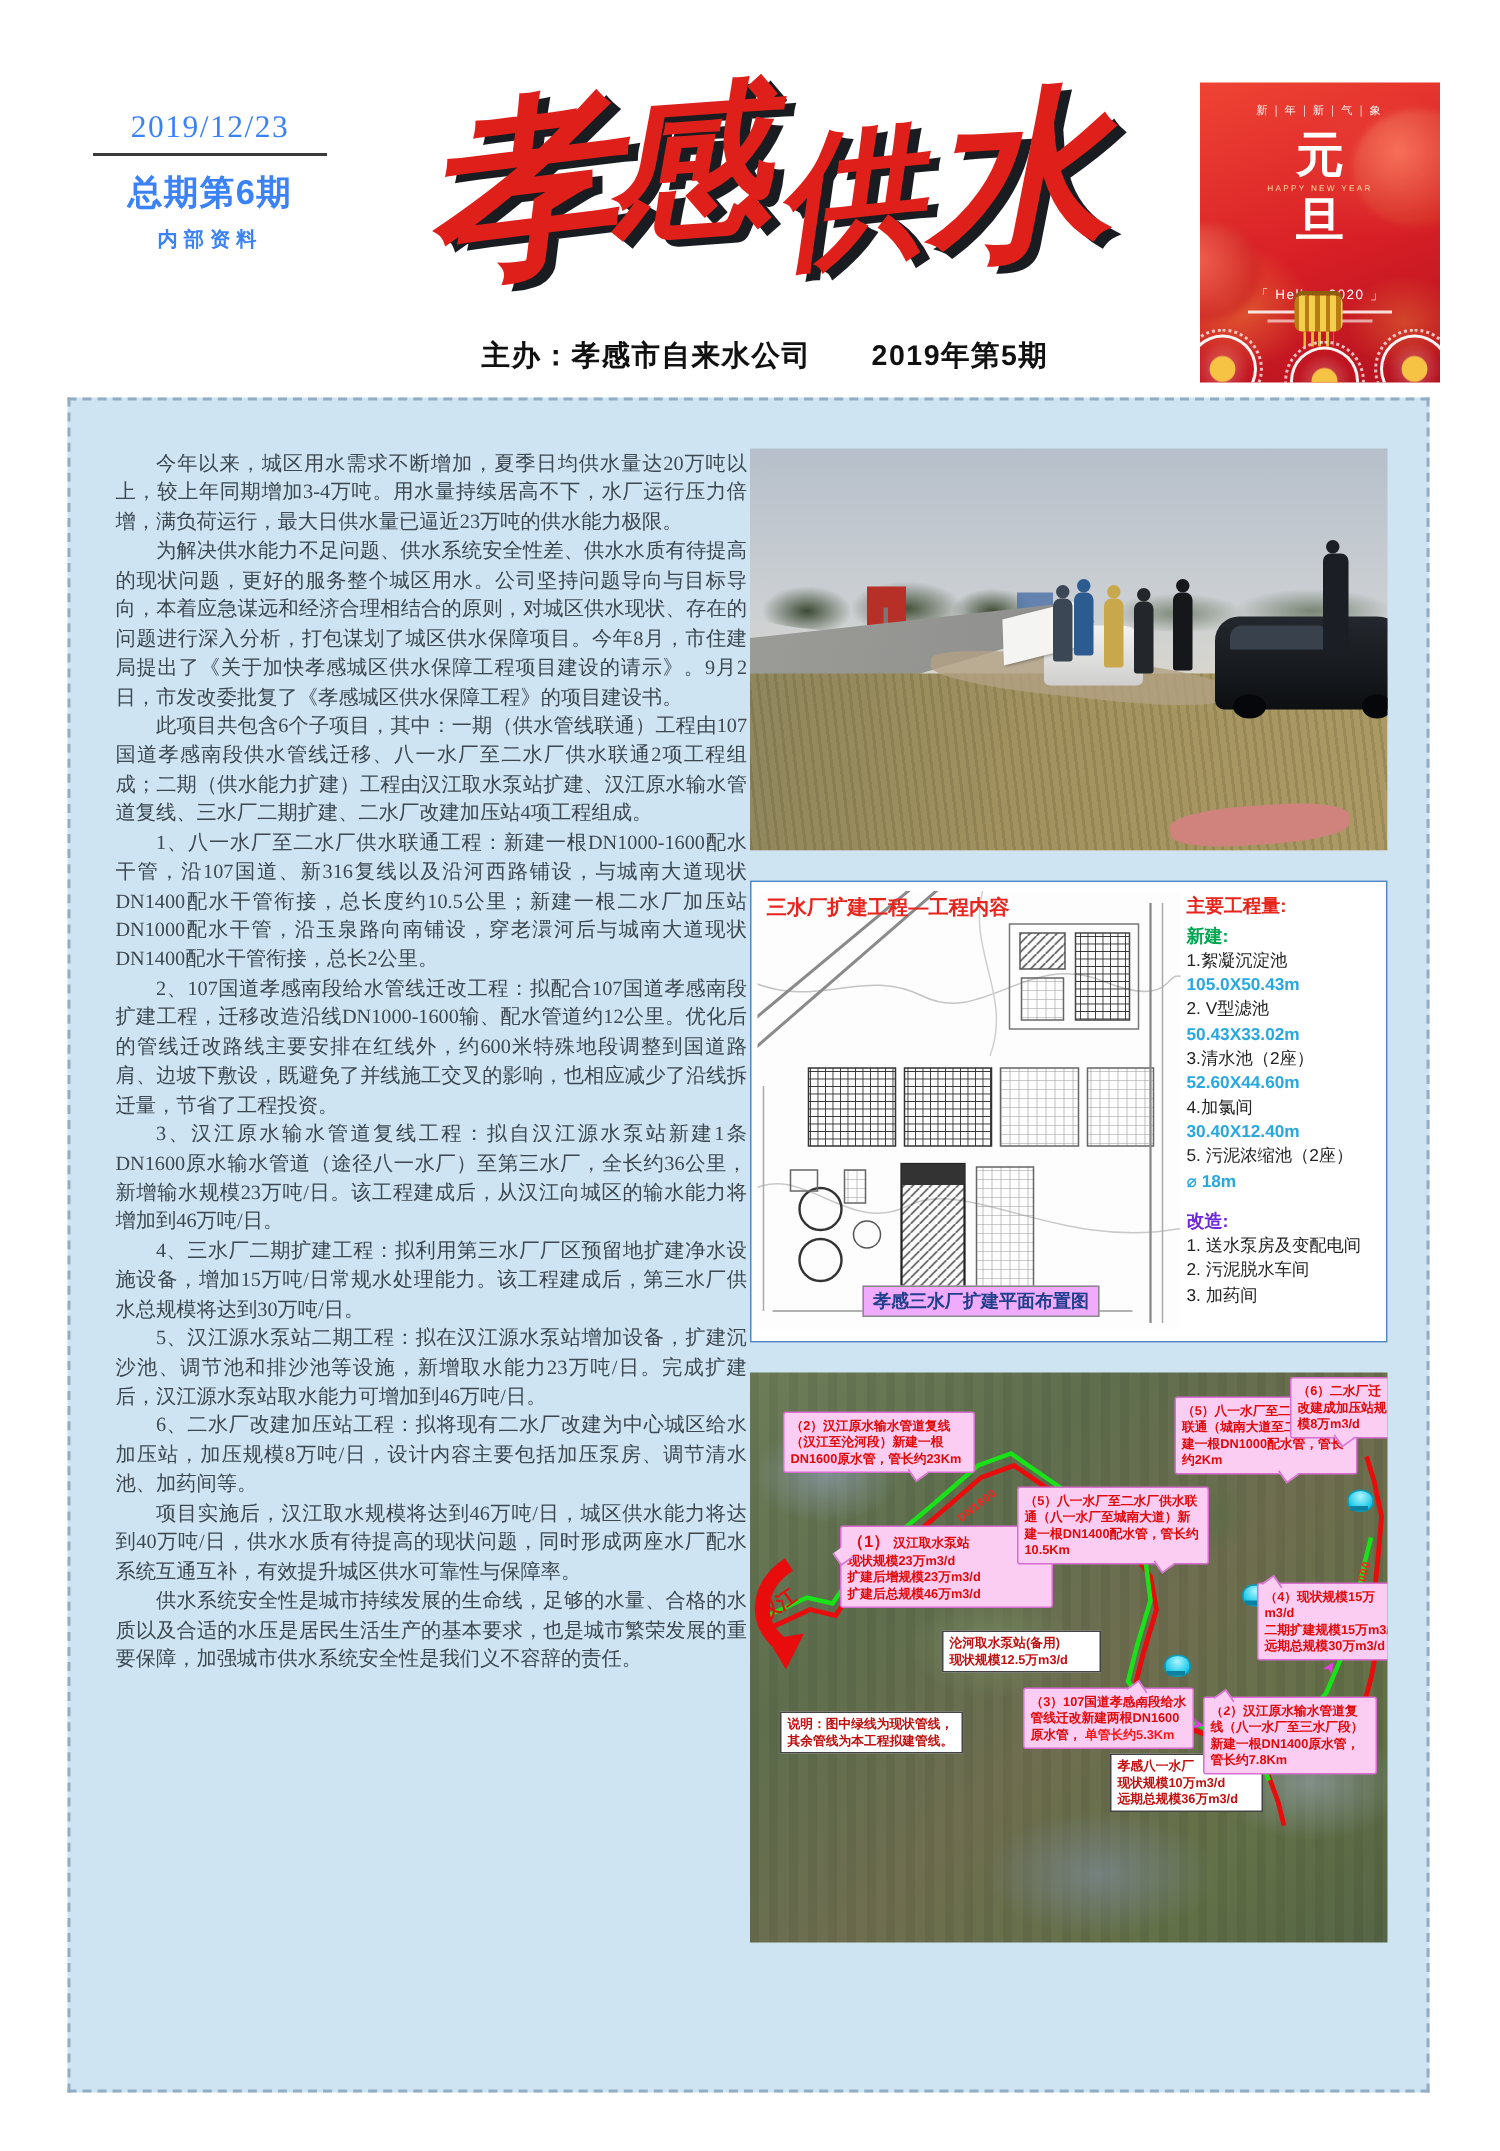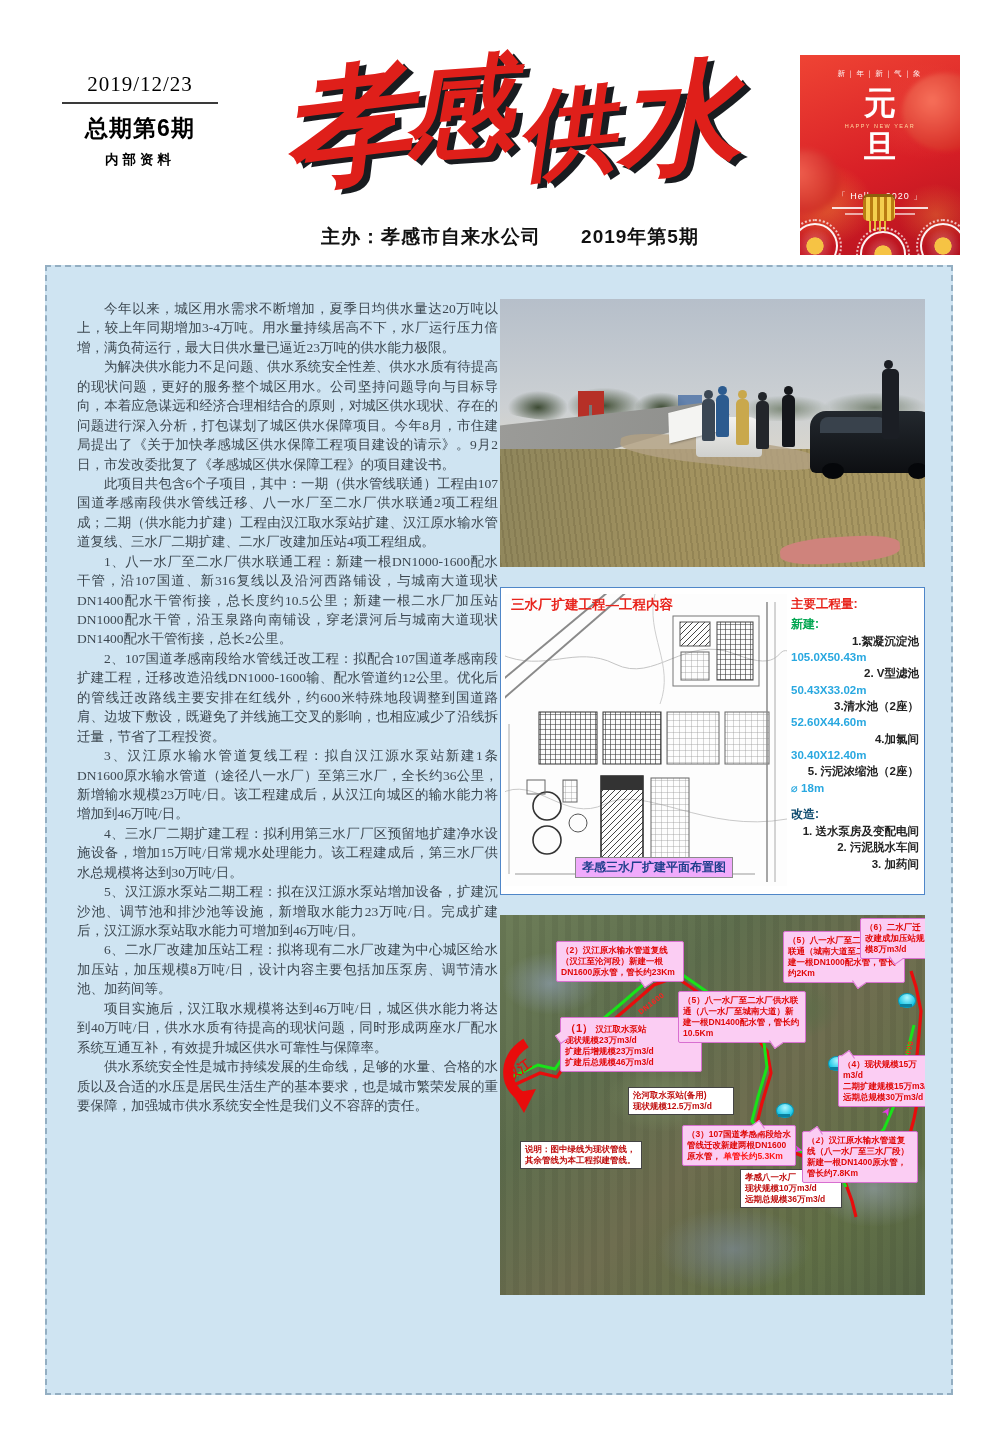--- a/index.html
+++ b/index.html
@@ -1,19 +1,19 @@
 <!DOCTYPE html>
 <html><head>
 <meta charset="utf-8">
 <style>
   html,body{margin:0;padding:0;background:#e9e9e9;}
   .page{position:relative;width:1000px;height:1434px;background:#ffffff;margin:0 auto;overflow:hidden;
         font-family:"Liberation Sans","DejaVu Sans",sans-serif;}
   
-  .hdr-left{position:absolute;left:62px;top:72px;width:156px;text-align:center;color:#000000;}
+  .hdr-left{position:absolute;left:62px;top:72px;width:156px;text-align:center;color:#3b82f6;}
   .hdr-date{font-family:"Liberation Serif","DejaVu Serif",serif;font-size:21px;letter-spacing:1px;
             border-bottom:2px solid #3a3a3a;padding-bottom:5px;display:block;}
   .hdr-issue{font-size:23px;font-weight:bold;margin-top:9px;letter-spacing:1px;}
   .hdr-class{font-size:13.5px;font-weight:bold;letter-spacing:4px;margin-top:7px;}
   .qr{position:absolute;left:36px;top:94px;width:84px;height:84px;background:
       repeating-linear-gradient(0deg,#111 0 4px,#fff 4px 8px),
       repeating-linear-gradient(90deg,#111 0 4px,#fff 4px 8px);
       background-blend-mode:lighten;border:3px solid #fff;outline:1px solid #ddd;}
   .qr .pm{position:absolute;width:18px;height:18px;border:4px solid #000;background:#fff;box-sizing:border-box;}
   .qr .pm.b{box-shadow:inset 0 0 0 3px #fff, inset 0 0 0 8px #000;}
@@ -105,23 +105,23 @@
       border-radius:40%;transform:rotate(-4deg);}
   
   .diagram{position:relative;width:423px;height:306px;background:#fff;border:1px solid #4f86c8;margin-top:20px;}
   .dg-title{position:absolute;left:10px;top:8px;font-size:13.5px;font-weight:bold;color:#e8251d;z-index:3;}
   .dg-plan{position:absolute;left:4px;top:6px;}
   .dg-caption{position:absolute;left:74px;bottom:16px;background:#f0abfc;border:1px solid #8a8a8a;
       color:#1f3e8c;font-weight:bold;font-size:12px;padding:1px 6px;z-index:3;}
   .dg-list{position:absolute;left:290px;top:8px;width:128px;line-height:1.42;z-index:3;}
   .dg-q{font-size:12.5px;font-weight:bold;color:#e8251d;}
   .dg-new{font-size:12px;font-weight:bold;color:#00a650;margin-top:2px;}
-  .dg-item{font-size:11.5px;font-weight:bold;color:#222;text-align:right;}
+  .dg-item{font-size:11.5px;font-weight:normal;color:#222;}
   .dg-dim{font-size:11.5px;font-weight:bold;color:#29a8e0;}
-  .dg-re{font-size:12px;font-weight:bold;color:#0c4a6e;margin-top:10px;}
+  .dg-re{font-size:12px;font-weight:bold;color:#6d28d9;margin-top:10px;}
   
   .map{position:relative;width:425px;height:380px;margin-top:20px;overflow:hidden;
       background:radial-gradient(70px 45px at 12% 18%,#8d9db1aa 0%,transparent 70%),
                  radial-gradient(90px 55px at 88% 72%,#97a4b599 0%,transparent 70%),
                  radial-gradient(110px 60px at 55% 88%,#7c8a99aa 0%,transparent 70%),
                  radial-gradient(80px 50px at 38% 48%,#74845d 0%,transparent 70%),
                  radial-gradient(60px 40px at 70% 25%,#5d6d49 0%,transparent 70%),
                  repeating-linear-gradient(90deg,rgba(0,0,0,.06) 0 6px,transparent 6px 13px),
                  linear-gradient(135deg,#6d7d58 0%,#5f6f4e 30%,#6f6e50 55%,#627147 80%,#566546 100%);}
   .map svg{position:absolute;left:0;top:0;z-index:1;}
@@ -303,21 +303,21 @@
           <span class="rt-label" style="left:136px;top:84px;transform:rotate(-38deg);">DN1600</span>
           <span class="rt-label" style="left:246px;top:258px;transform:rotate(8deg);">DN1400</span>
           <span class="rt-label" style="left:392px;top:136px;transform:rotate(-75deg);">DN1000</span>
 
           <div class="marker" style="left:398px;top:78px;"></div>
           <div class="marker" style="left:328px;top:141px;"></div>
           <div class="marker" style="left:276px;top:188px;"></div>
 
           <div class="river-label">汉江</div>
 
-          <div class="callout" style="left:22px;top:26px;width:118px;margin-left:34px;">
+          <div class="callout" style="left:22px;top:26px;width:118px;">
             <span>（2）汉江原水输水管道复线（汉江至沦河段）新建一根DN1600原水管，管长约23Km</span>
             <div class="tail" style="left:84px;bottom:-5px;"></div>
           </div>
 
           <div class="callout" style="left:60px;top:102px;width:132px;">
             <span class="c1num">（1）</span>
             <span>汉江取水泵站</span>
             <div>现状规模23万m3/d</div>
             <div>扩建后增规模23万m3/d</div>
             <div>扩建后总规模46万m3/d</div>

